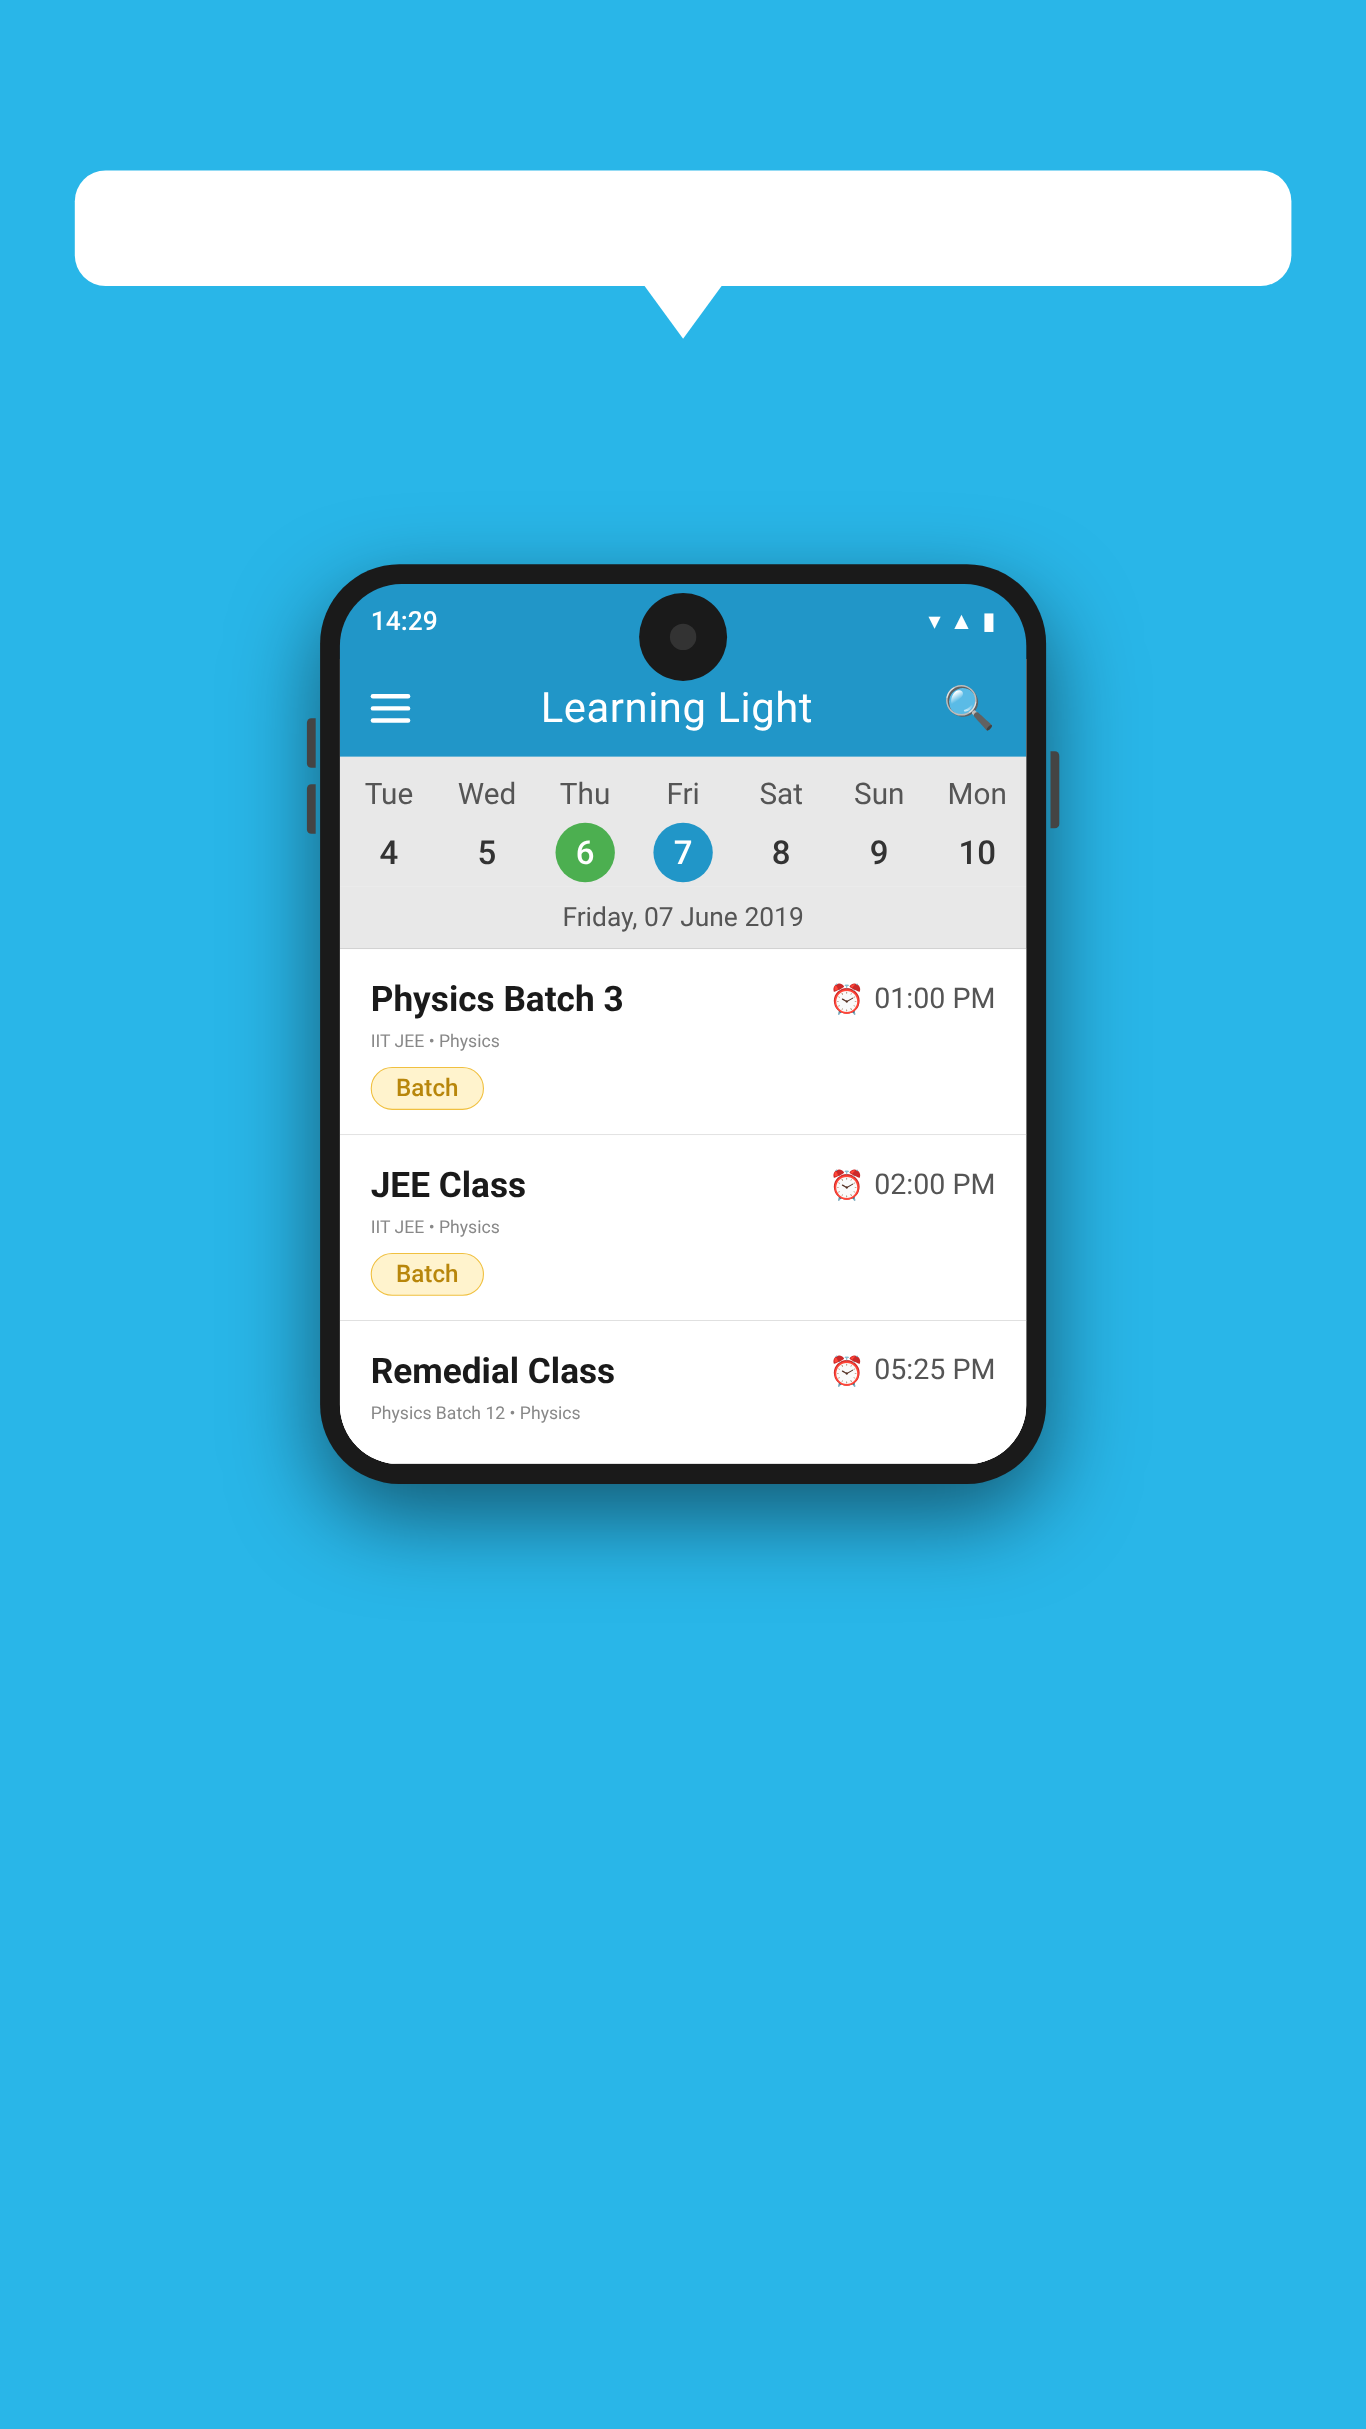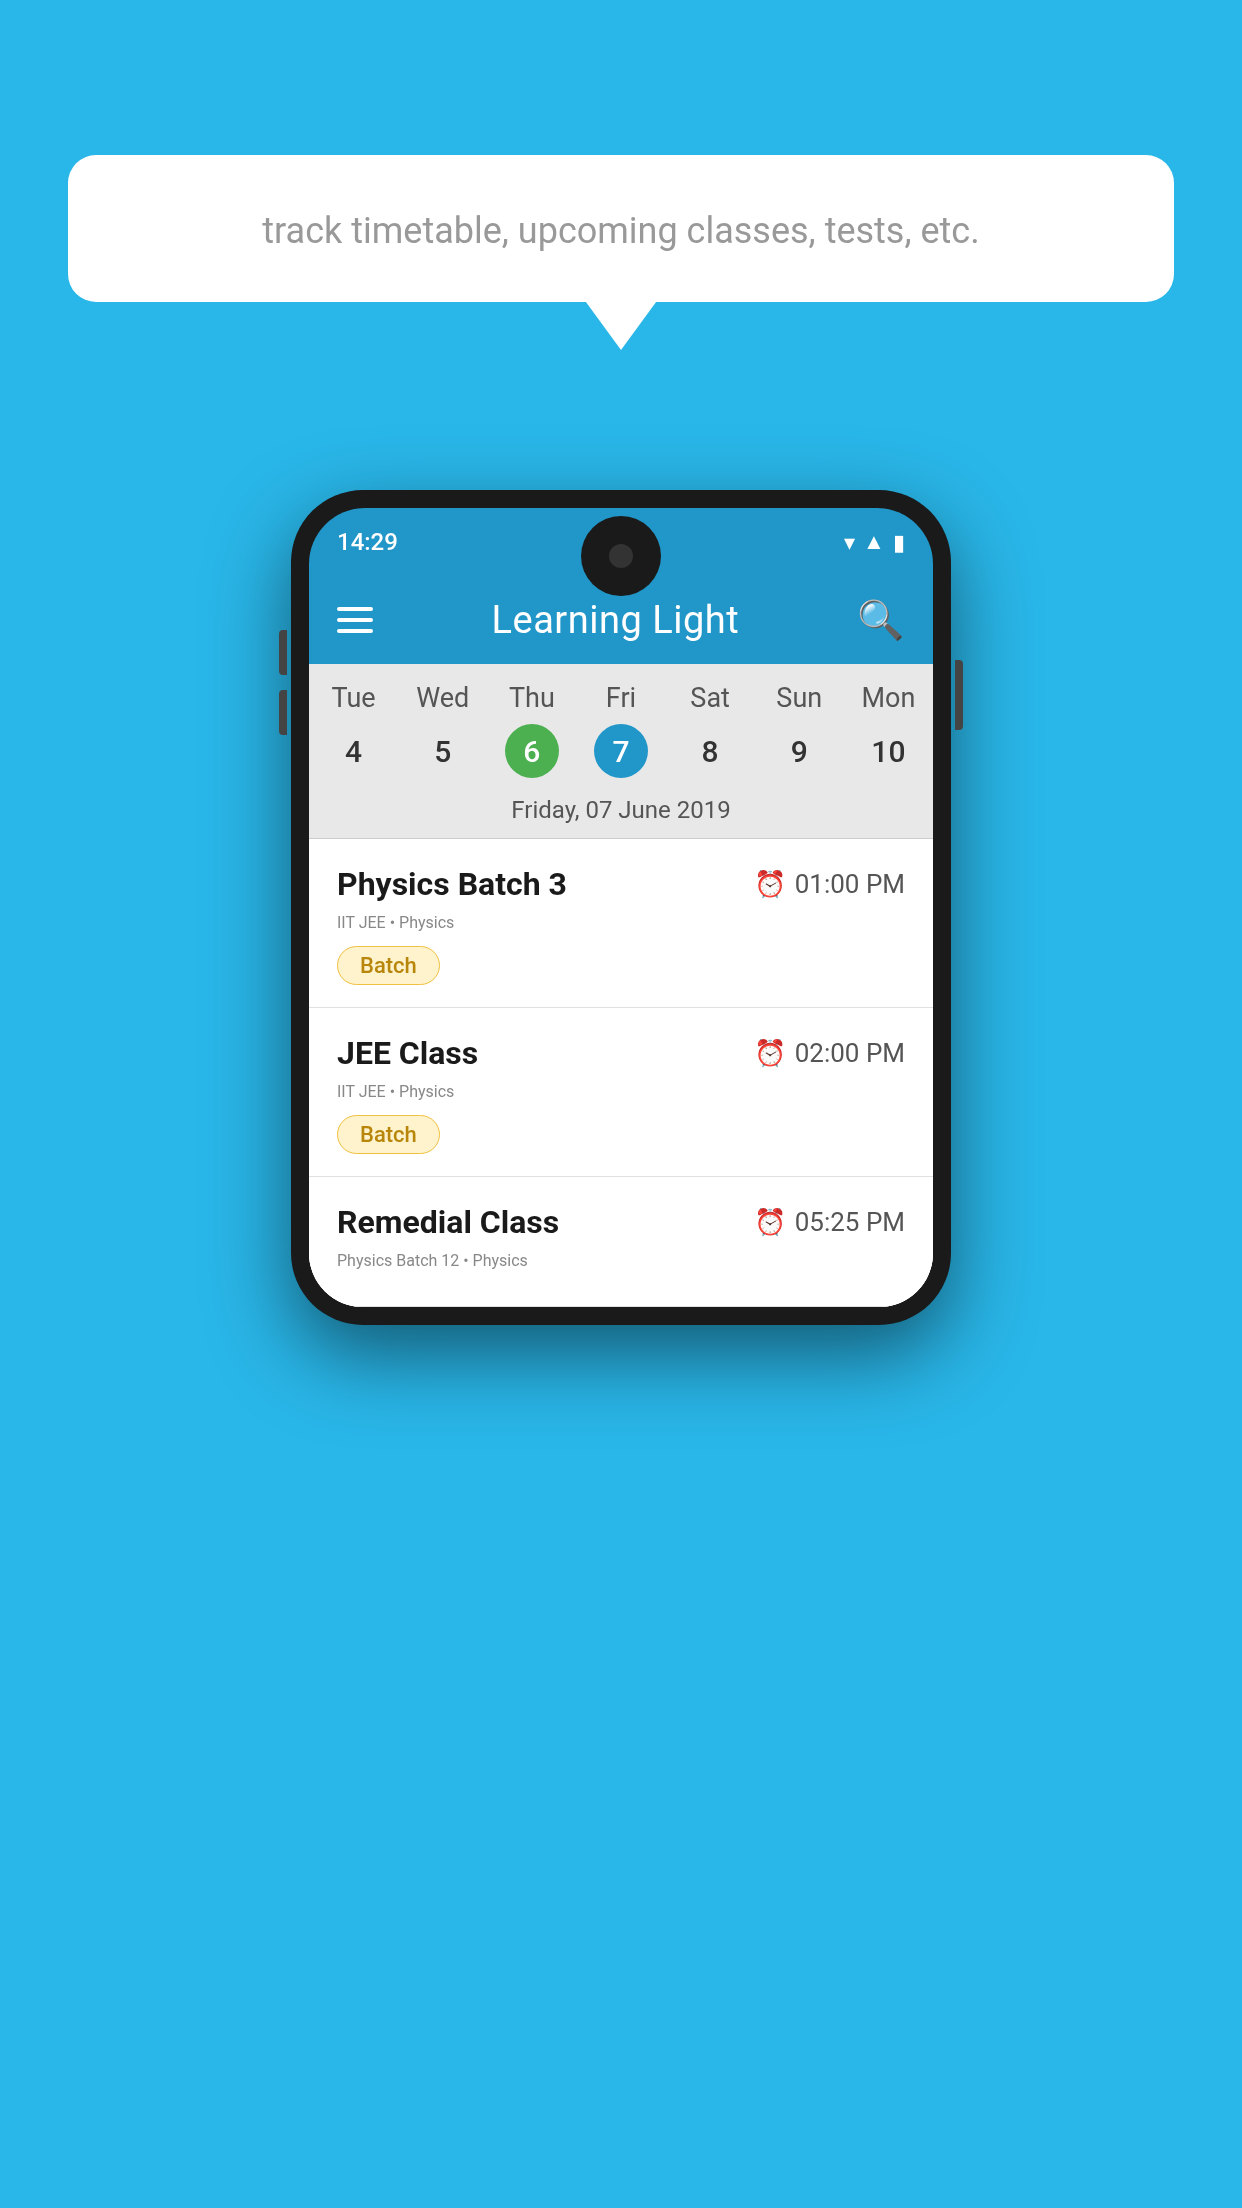--- a/index.html
+++ b/index.html
@@ -65,20 +65,21 @@
       transform: translateX(-50%);
       width: 660px;
     }
 
     .phone-frame {
       background: #1a1a1a;
       border-radius: 72px;
       padding: 18px;
       position: relative;
       box-shadow: 0 30px 80px rgba(0,0,0,0.5);
+      margin-top: 23px;
     }
 
     
     .phone-notch-bar {
       background: #2196C8;
       border-radius: 56px 56px 0 0;
       height: 68px;
       position: relative;
       display: flex;
       align-items: center;
@@ -303,21 +304,20 @@
       height: 70px;
       background: #444;
       border-radius: 0 4px 4px 0;
     }
   </style>
 </head>
 <body>
 
 <div class="speech-bubble-container">
   <div class="speech-bubble">
-    <div class="bubble-subtitle">track timetable, upcoming classes, tests, etc.</div>
   </div>
 </div>
 
 <div class="phone-container">
   <div class="phone-frame">
 
     <div class="phone-volume-left"></div>
     <div class="phone-volume-left-2"></div>
     <div class="phone-power-right"></div>
 

